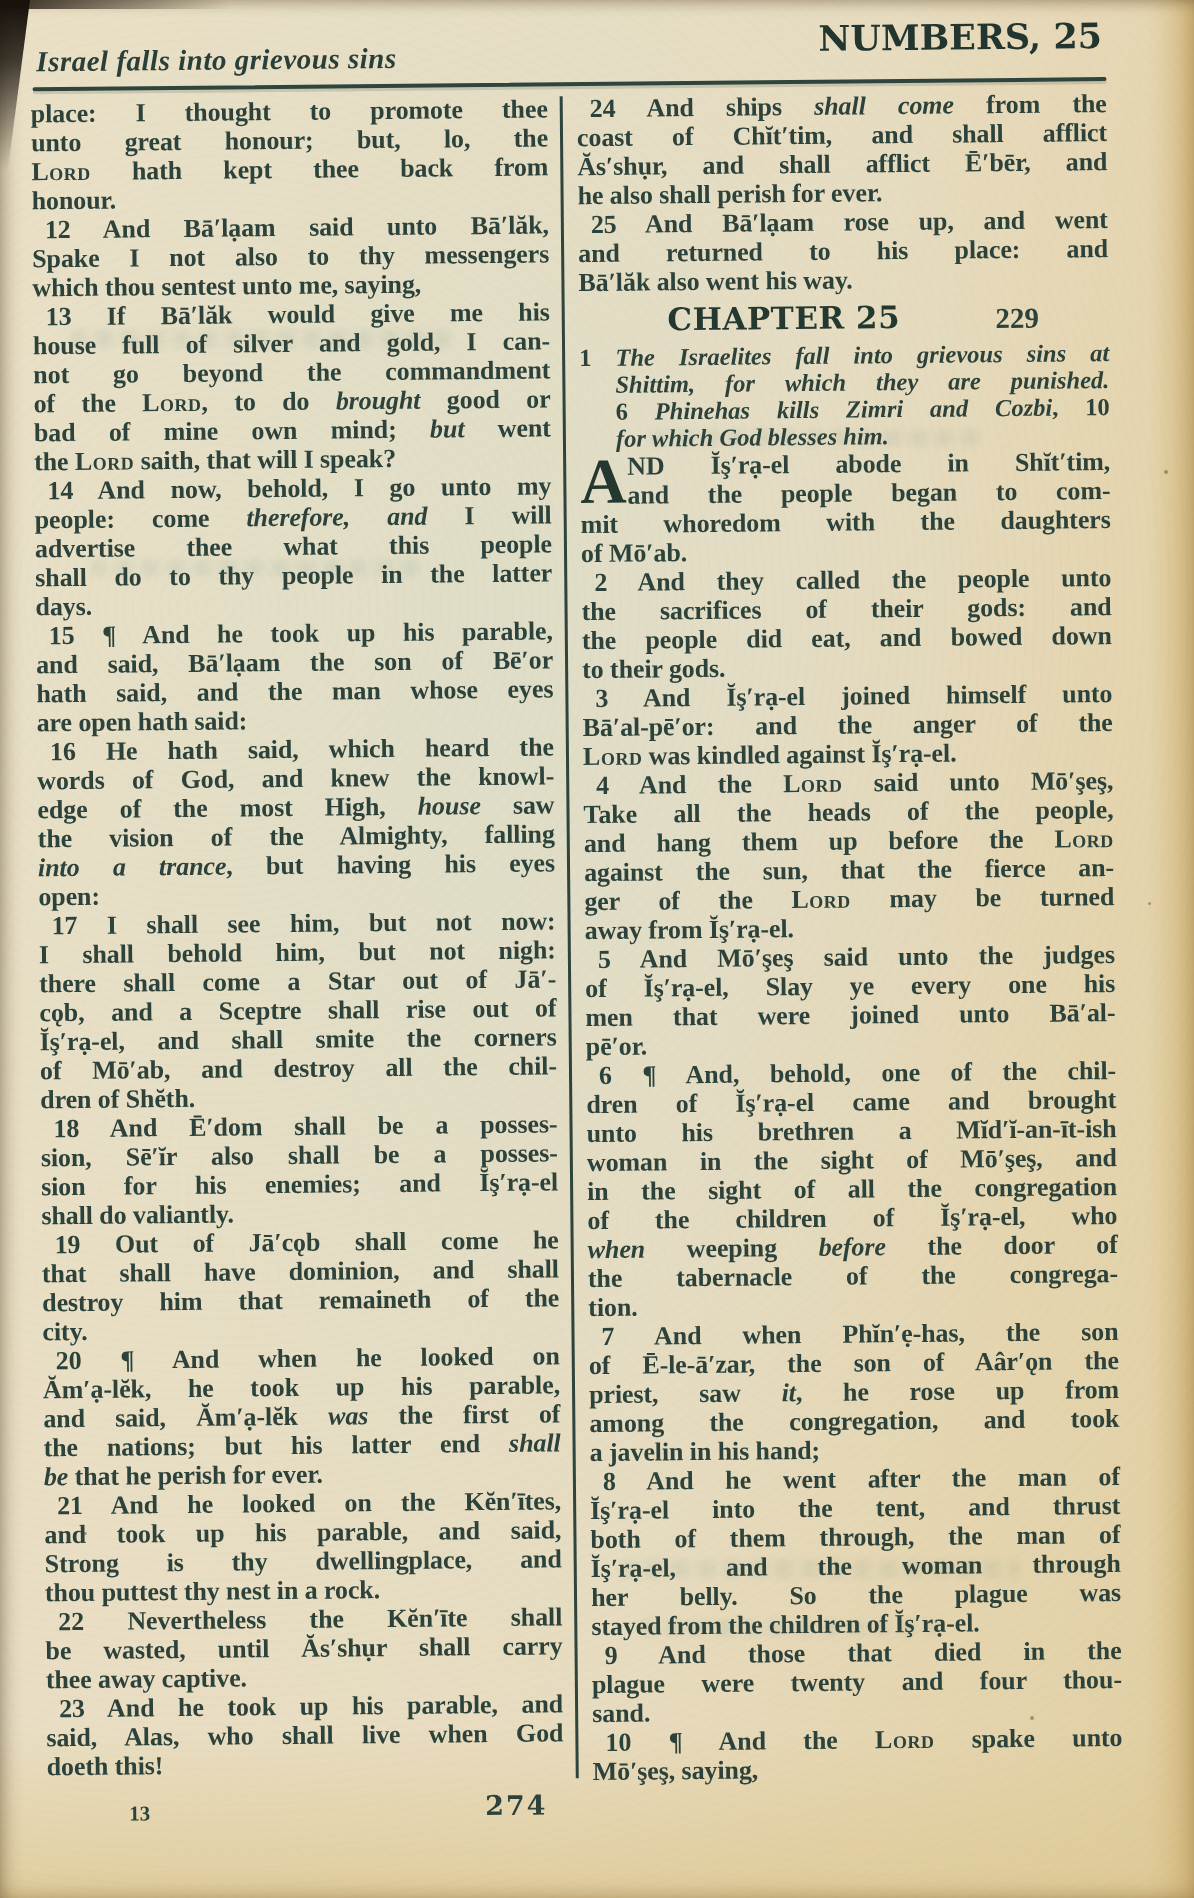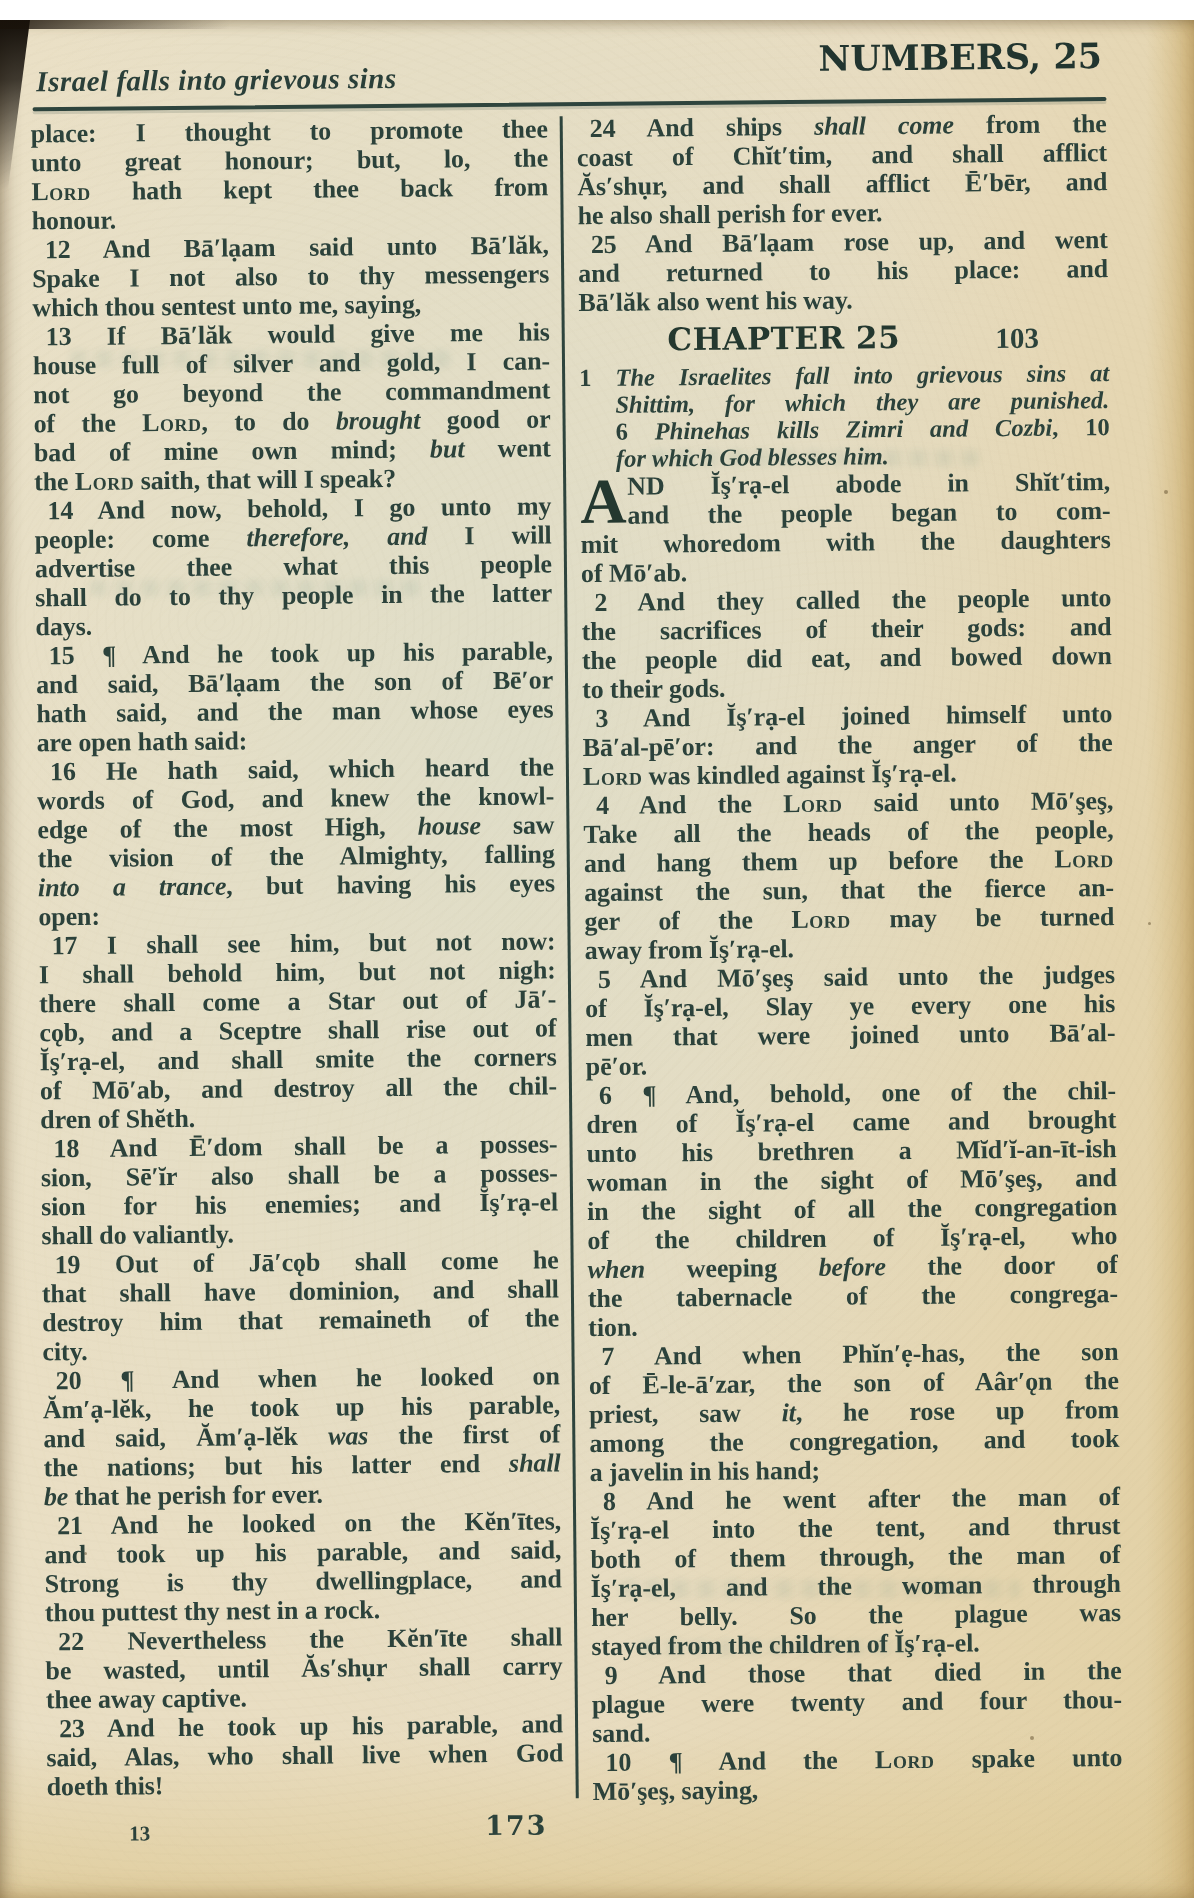--- a/index.html
+++ b/index.html
@@ -8,21 +8,20 @@
     background:
       radial-gradient(ellipse at 42% 38%, rgba(208,222,210,0.38), rgba(208,222,210,0) 62%),
       linear-gradient(to left, rgba(214,188,130,0.85) 0px, rgba(214,188,130,0) 4%),
       linear-gradient(to top, rgba(222,201,148,0.75) 0px, rgba(222,201,148,0) 9%),
       linear-gradient(100deg,#eae0c6 0%,#e8dcc0 58%,#e3d2a8 92%,#decb9c 100%);
     box-shadow:
       inset 12px 0 20px -10px rgba(70,52,25,0.45),
       inset 0 10px 16px -10px rgba(70,52,25,0.38),
       inset -16px 0 26px -12px rgba(150,112,52,0.35),
       inset 0 -14px 24px -12px rgba(150,112,52,0.30);
-    margin-top: 20px;
   }
   .grain{
     position:absolute;inset:0;pointer-events:none;opacity:.5;
     background:
       repeating-radial-gradient(circle at 18% 32%, rgba(120,98,56,0.025) 0 2px, transparent 2px 9px),
       repeating-radial-gradient(circle at 72% 64%, rgba(120,98,56,0.02) 0 2px, transparent 2px 11px);
   }
   .corner{
     position:absolute;left:0;top:0;width:30px;height:170px;
     background:linear-gradient(to bottom,#15100a 0%,rgba(21,16,10,.8) 35%,rgba(21,16,10,0) 100%);
@@ -171,21 +170,21 @@
       <div class="col-right" id="colR">
           <div class="line jl ind"><span class="seg-r">24 And ships </span><span class="seg-i">shall come</span><span class="seg-r"> from the</span></div>
           <div class="line jl">coast of Chĭt′tim, and shall afflict</div>
           <div class="line jl">Ăs′shụr, and shall afflict Ē′bēr, and</div>
           <div class="line">he also shall perish for ever.</div>
           <div class="line jl ind">25 And Bā′lạam rose up, and went</div>
           <div class="line jl">and returned to his place: and</div>
           <div class="line">Bā′lăk also went his way.</div>
           <div class="chapterline">
             <span class="ch-label">CHAPTER 25</span>
-            <span class="ch-ref">103</span>
+            <span class="ch-ref">229</span>
           </div>
           <div class="line jl sum"><span class="seg-r">1 </span><span class="seg-i">The Israelites fall into grievous sins at</span></div>
           <div class="line jl sum hang"><span class="seg-i">Shittim, for which they are punished.</span></div>
           <div class="line jl sum hang"><span class="seg-r">6 </span><span class="seg-i">Phinehas kills Zimri and Cozbi</span><span class="seg-r">, 10</span></div>
           <div class="line sum hang"><span class="seg-i">for which God blesses him.</span></div>
           <div class="dropblock">
             <div class="dropcap">A</div>
             <div class="droplines">
               <div class="line jl">ND Ĭş′rạ-el abode in Shĭt′tim,</div>
               <div class="line jl">and the people began to com-</div>
@@ -232,16 +231,16 @@
           <div class="line">stayed from the children of Ĭş′rạ-el.</div>
           <div class="line jl ind">9 And those that died in the</div>
           <div class="line jl">plague were twenty and four thou-</div>
           <div class="line">sand.</div>
           <div class="line jl ind"><span class="seg-r">10 ¶ And the </span><span class="seg-sc">Lord</span><span class="seg-r"> spake unto</span></div>
           <div class="line">Mō′şeş, saying,</div>
         </div>
     </div>
     <div class="footer">
       <span class="sig">13</span>
-      <span class="pageno">173</span>
+      <span class="pageno">274</span>
     </div>
   </div>
 </div>
 
 </body></html>

